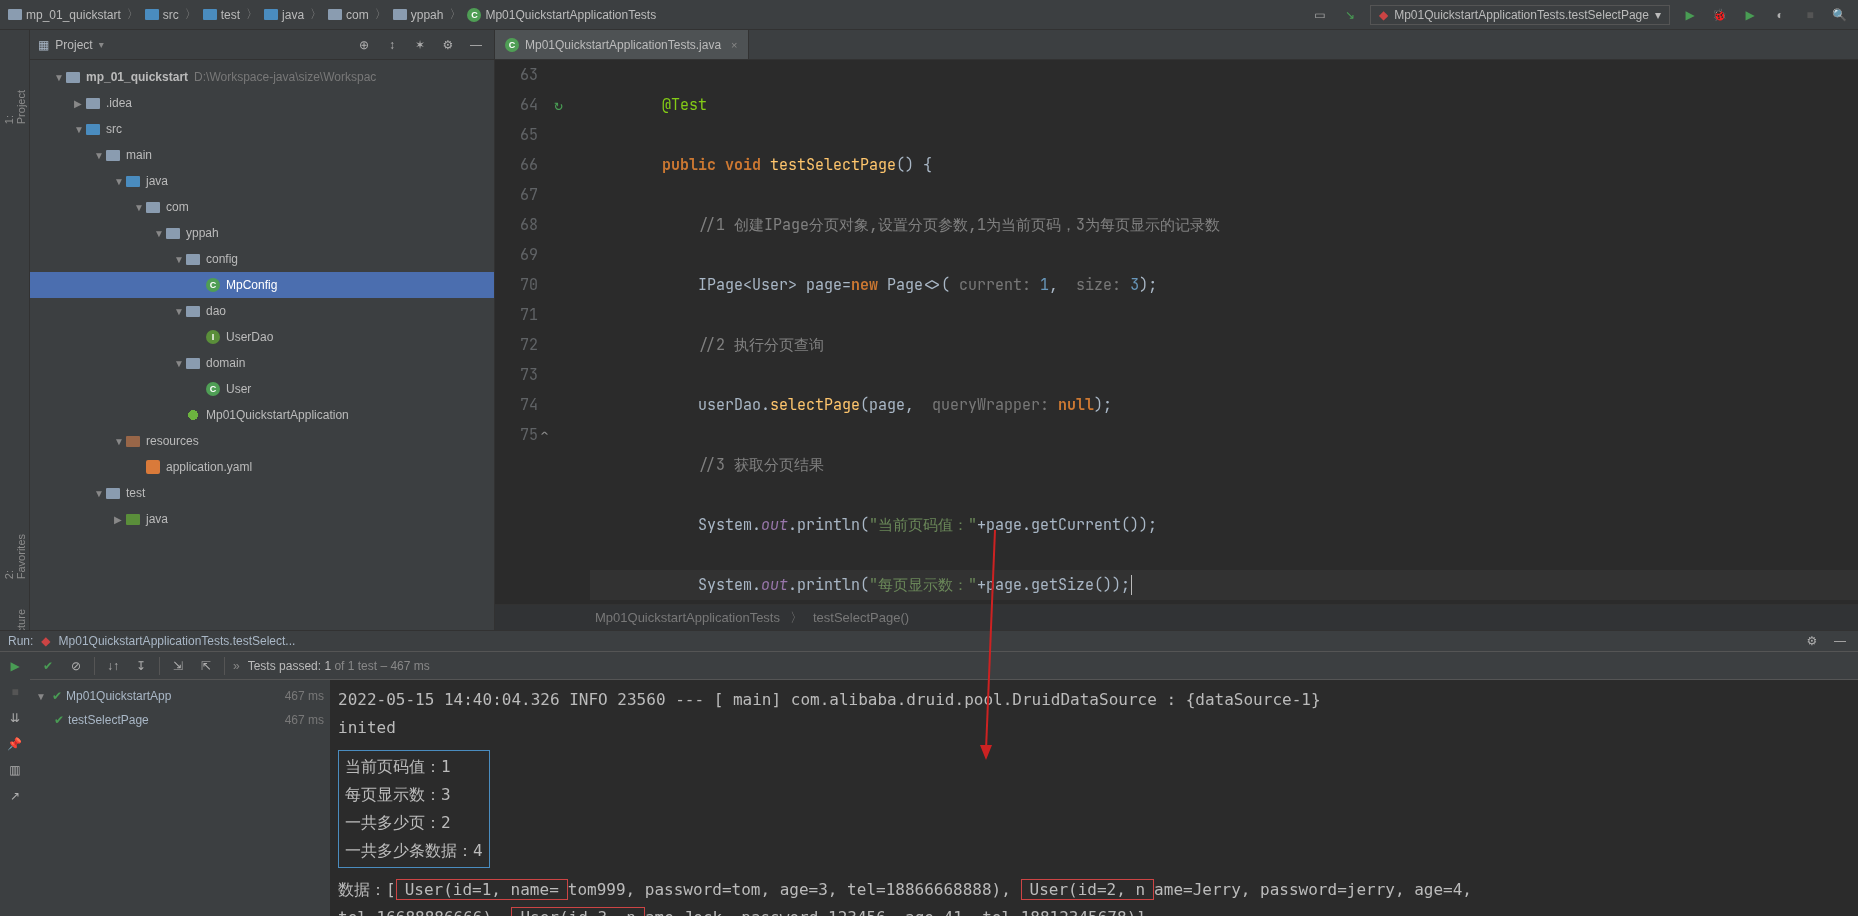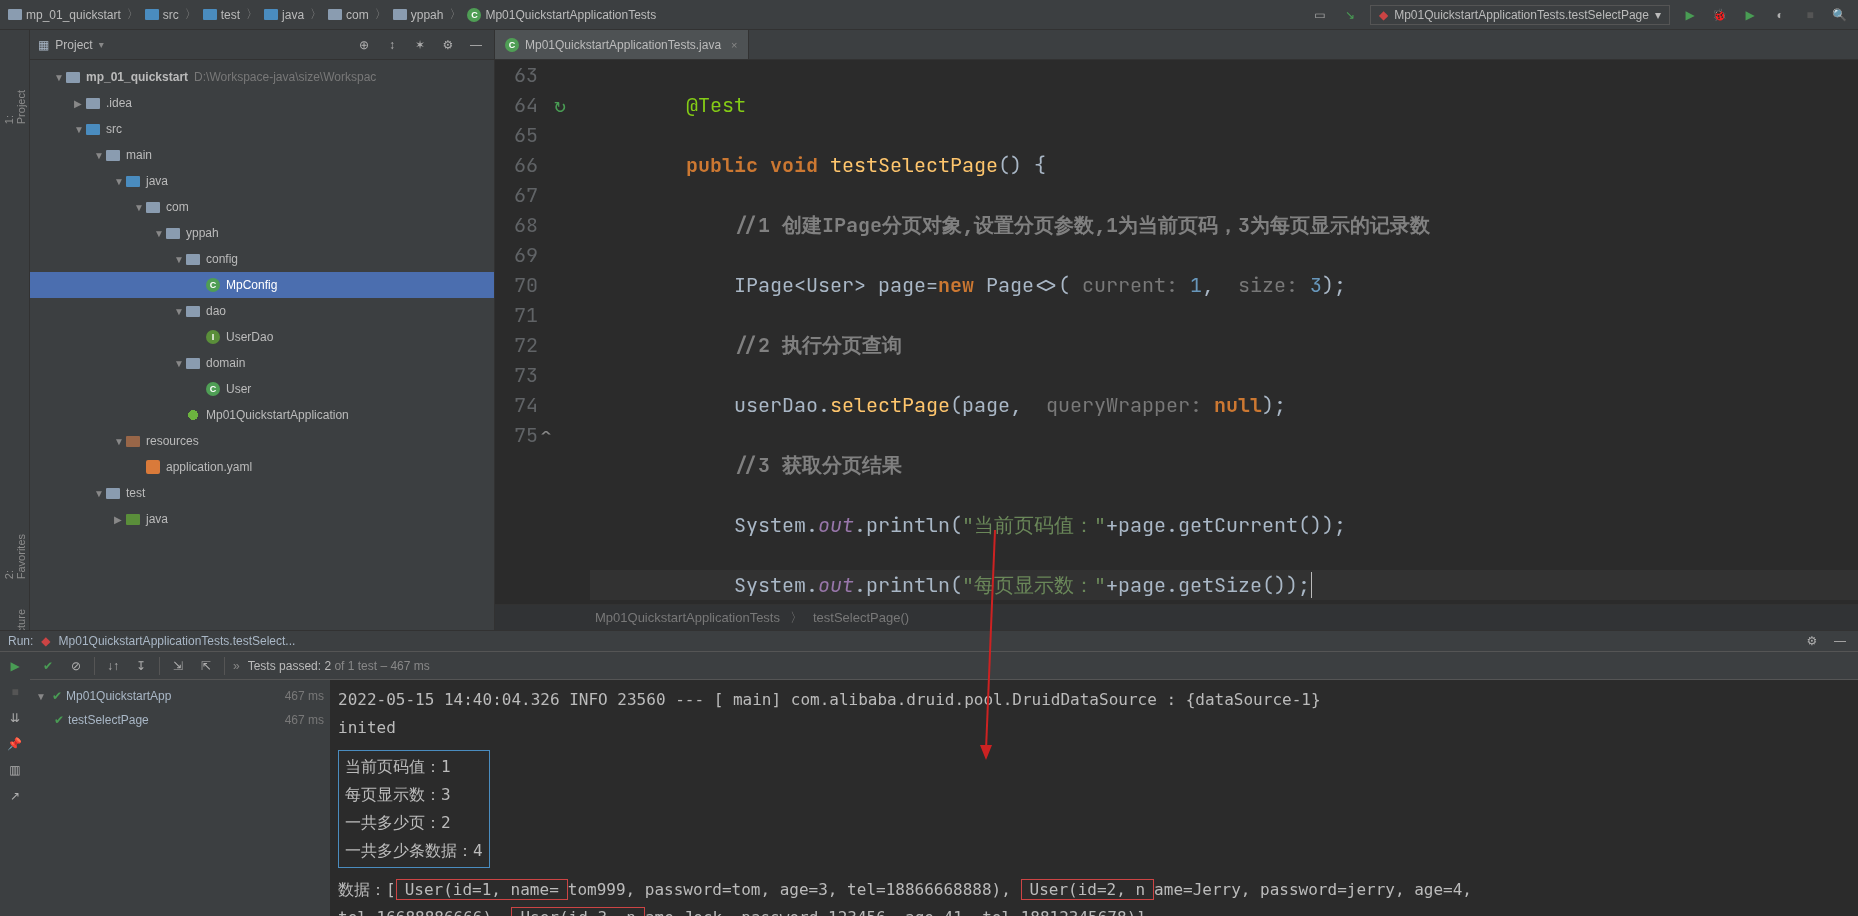--- a/index.html
+++ b/index.html
@@ -60,31 +60,31 @@
 .indent-7 { padding-left: 144px; }
 .indent-8 { padding-left: 164px; }
 .res-icon { width: 14px; height: 11px; background: #986648; border-radius:1px; display:inline-block; }
 .yaml-icon { width:14px; height:14px; background: #d97a3a; border-radius:2px; display:inline-block; }
 .app-icon { width:14px; height:14px; background: radial-gradient(#6cb33f 50%, transparent 50%); border-radius:50%; display:inline-block; }
 
 .editor-area { flex: 1; display: flex; flex-direction: column; background: #2b2b2b; }
 .editor-tabs { height: 30px; display: flex; align-items: center; background: #3c3f41; border-bottom: 1px solid #323232; }
 .editor-tab { height: 100%; display: flex; align-items: center; padding: 0 10px; gap: 6px; background: #4e5254; border-right: 1px solid #323232; color: #bbb; }
 .close-x { color: #888; cursor: pointer; font-size: 11px; margin-left: 4px; }
-.editor-body { flex: 1; display: flex; font-family: "Consolas", "JetBrains Mono", monospace; font-size: 20px; line-height: 30px; position: relative; overflow: hidden; }
+.editor-body { flex: 1; display: flex; font-family: "Consolas", "JetBrains Mono", monospace; font-size: 15px; line-height: 30px; position: relative; overflow: hidden; }
 .gutter { width: 55px; text-align: right; padding-right: 12px; color: #606366; }
 .gutter-icons { width: 30px; position: relative; }
 .run-gutter { position: absolute; left: 4px; color: #499c54; }
 .code { flex: 1; white-space: pre; color: #a9b7c6; padding-left: 10px; }
 .kw { color: #cc7832; font-weight: bold; }
 .anno { color: #84cc16; }
 .method { color: #ffc66d; }
 .str { color: #6a8759; }
 .num { color: #6897bb; }
-.comment { color: #808080; font-weight: bold; }
+.comment { color: #808080; }
 .field { color: #9876aa; font-style: italic; }
 .param-hint { color: #787878; }
 .cursor-line { background: #323232; }
 .breadcrumb-bottom { height: 26px; display: flex; align-items: center; padding-left: 100px; gap: 10px; color: #787878; border-top: 1px solid #323232; background: #313335; font-size:13px; }
 
 .run-panel { height: 300px; background: #2b2b2b; border-top: 1px solid #323232; display: flex; flex-direction: column; position: relative; }
 .run-header { height: 28px; background: #3c3f41; display: flex; align-items: center; padding: 0 8px; gap: 8px; border-bottom: 1px solid #555; }
 .run-toolbar { height: 28px; background: #3c3f41; display: flex; align-items: center; padding: 0 8px; gap: 8px; border-bottom: 1px solid #555; }
 .divider-v { width: 1px; height: 18px; background: #555; }
 .tests-passed { color: #888; }
@@ -348,21 +348,21 @@
         <span class="icon-btn" style="color:#499c54">✔</span>
         <span class="icon-btn">⊘</span>
         <span class="divider-v"></span>
         <span class="icon-btn">↓↑</span>
         <span class="icon-btn">↧</span>
         <span class="divider-v"></span>
         <span class="icon-btn">⇲</span>
         <span class="icon-btn">⇱</span>
         <span class="divider-v"></span>
         <span style="color:#888">»</span>
-        <span class="tests-passed"><span class="passed">Tests passed: 2</span><span> of 1 test – 467 ms</span></span>
+        <span class="tests-passed"><span class="passed">Tests passed: 1</span><span> of 1 test – 467 ms</span></span>
       </div>
       <div style="display:flex;flex:1">
         <div class="test-tree">
           <div class="test-node">
             <span class="tree-arrow">▼</span>
               <span class="test-check">✔</span>
             <span>Mp01QuickstartApp</span>
             <span class="test-time">467 ms</span>
           </div>
           <div class="test-node" style="padding-left:24px">

